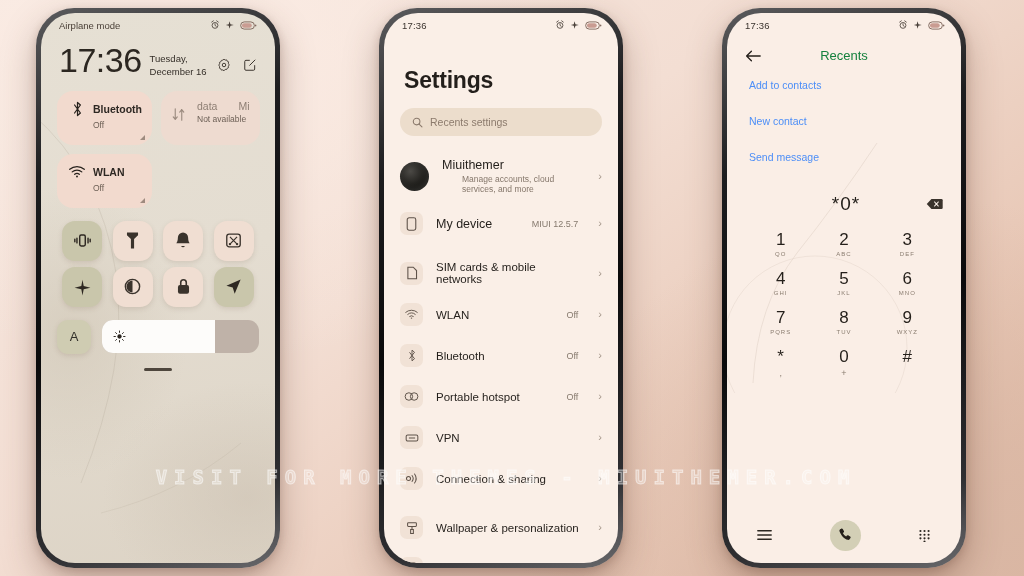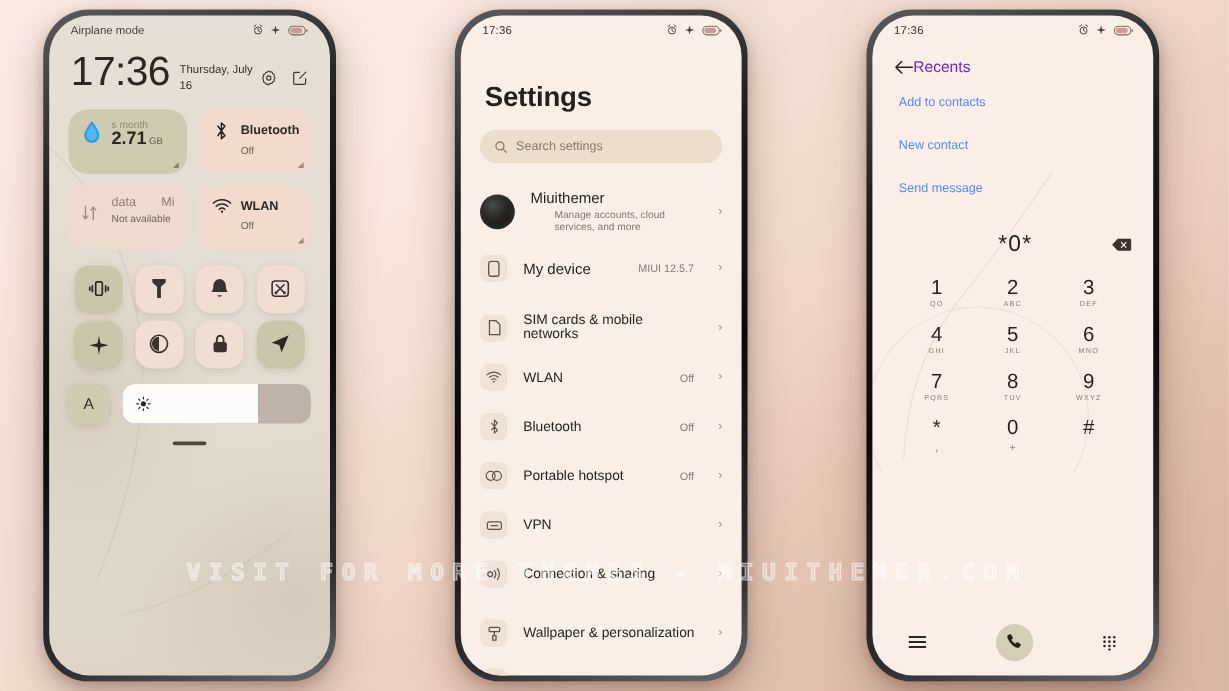--- a/index.html
+++ b/index.html
@@ -113,21 +113,21 @@
   .s-label { font-size:11.5px; color:#231f1b; }
   .s-label.big { font-size:12.5px; }
   .s-sub { font-size:8.5px; color:#85776b; margin-top:2px;margin-left:20px; }
   .s-val { font-size:9px; color:#867a6e; margin-right:7px; }
   .chev { color:#a3968a; font-size:11px; line-height:1; }
   .s-sep { height:8px; }
 
   
   .p3 .screen { background:#faeee6; display:flex; flex-direction:column; }
   .d-head { display:flex; align-items:center; padding:7px 18px 0 18px; height:30px; }
-  .d-title { flex:1; text-align:left; font-size:13px; color:#6d28d9; margin-right:16px; }
+  .d-title { flex:1; text-align:center; font-size:13px; color:#15803d; margin-right:16px; }
   .d-links { padding:12px 22px 0 22px; }
   .d-link { font-size:10.5px; color:#4c8ef7; margin-bottom:24px; }
   .d-arc { position:absolute; pointer-events:none; left:0; top:120px; opacity:.45; }
   .numrow { display:flex; align-items:center; padding:0 18px; margin-top:6px; position:relative; z-index:2; }
   .dialed { flex:1; text-align:center; font-size:19px; color:#221e19; letter-spacing:1px; padding-left:26px; }
   .bksp { width:22px; display:flex; justify-content:flex-end; }
   .keypad { display:grid; grid-template-columns:repeat(3,1fr); padding:16px 22px 0 22px;
     row-gap:13px; justify-items:center; position:relative; z-index:2; }
   .key { text-align:center; width:54px; }
   .key-d { font-size:17px; color:#241f1a; font-weight:400; line-height:1; }
@@ -172,46 +172,35 @@
           <svg width="17" height="9" viewBox="0 0 26 13">
             <rect x="1" y="1" width="21" height="11" rx="5.5" fill="none" stroke="#7d6459" stroke-width="1.4"></rect>
             <rect x="3" y="3" width="15" height="7" rx="3.5" fill="#c99c92"></rect>
             <rect x="23" y="5" width="2" height="3" rx="1" fill="#7d6459"></rect>
           </svg>
         </div>
       </div>
 
       <div class="clockrow">
         <div class="bigclock">17:36</div>
-        <div class="dateblk">Thursday, July 16</div>
+        <div class="dateblk">Tuesday, December 16</div>
         <div class="topicons">
           <svg width="14" height="14" viewBox="0 0 24 24">
             <path d="M12 2l2 1.6 2.5-.4 1 2.3 2.3 1-.4 2.5L21 12l-1.6 2 .4 2.5-2.3 1-1 2.3-2.5-.4L12 22l-2-1.6-2.5.4-1-2.3-2.3-1 .4-2.5L3 12l1.6-2-.4-2.5 2.3-1 1-2.3L10 3.6z" fill="none" stroke="#3b342d" stroke-width="1.5" stroke-linejoin="round"></path>
             <circle cx="12" cy="12" r="3" fill="none" stroke="#3b342d" stroke-width="1.6"></circle>
           </svg>
           <svg width="14" height="14" viewBox="0 0 24 24">
             <path d="M20 13v6a2 2 0 01-2 2H5a2 2 0 01-2-2V6a2 2 0 012-2h6" fill="none" stroke="#3b342d" stroke-width="1.7" stroke-linecap="round"></path>
             <path d="M20.5 3.5l-9 9" stroke="#3b342d" stroke-width="1.7" stroke-linecap="round"></path>
           </svg>
         </div>
       </div>
     </div>
 
     <div class="tiles">
-      <div class="tile sage">
-        <svg class="tile-float" width="17" height="20" viewBox="0 0 24 28">
-          <path d="M12 1C12 1 3 12 3 18a9 9 0 0018 0C21 12 12 1 12 1z" fill="#2f9cf0"></path>
-          <path d="M12 5C12 5 6 13 6 18a6 6 0 0012 0C18 13 12 5 12 5z" fill="#59b5f7"></path>
-        </svg>
-        <div class="data-top">s month</div>
-        <div class="data-val">
-          <span style="font-size:15px;font-weight:600;color:#2b261f;margin:0;">2.71</span><span>GB</span>
-        </div>
-        <div class="tile-corner"></div>
-      </div>
 
       <div class="tile peach">
         <div class="tile-head">
           <span class="tile-ico">
             <svg width="13" height="16" viewBox="0 0 16 22">
               <path d="M4 5.5L12 16.5 8 20V2l4 3.5L4 16.5" fill="none" stroke="#27221d" stroke-width="1.7" stroke-linejoin="round" stroke-linecap="round"></path>
             </svg>
           </span>
           <span class="tile-title">Bluetooth</span>
         </div>
@@ -336,21 +325,21 @@
       </span>
     </div>
 
     <div class="set-title">Settings</div>
 
     <div class="searchbar">
       <svg width="11" height="11" viewBox="0 0 16 16">
         <circle cx="6.7" cy="6.7" r="4.8" fill="none" stroke="#8c7b6d" stroke-width="1.6"></circle>
         <path d="M10.3 10.3L14.5 14.5" stroke="#8c7b6d" stroke-width="1.6" stroke-linecap="round"></path>
       </svg>
-      <span class="search-ph">Search settings</span>
+      <span class="search-ph">Recents settings</span>
     </div>
 
     <div class="s-list">
       <div class="s-row">
         <div class="avatar"></div>
         <div class="s-txt">
           <div class="s-label big">Miuithemer</div>
           <div class="s-sub">Manage accounts, cloud services, and more</div>
         </div>
         <span class="chev">›</span>

